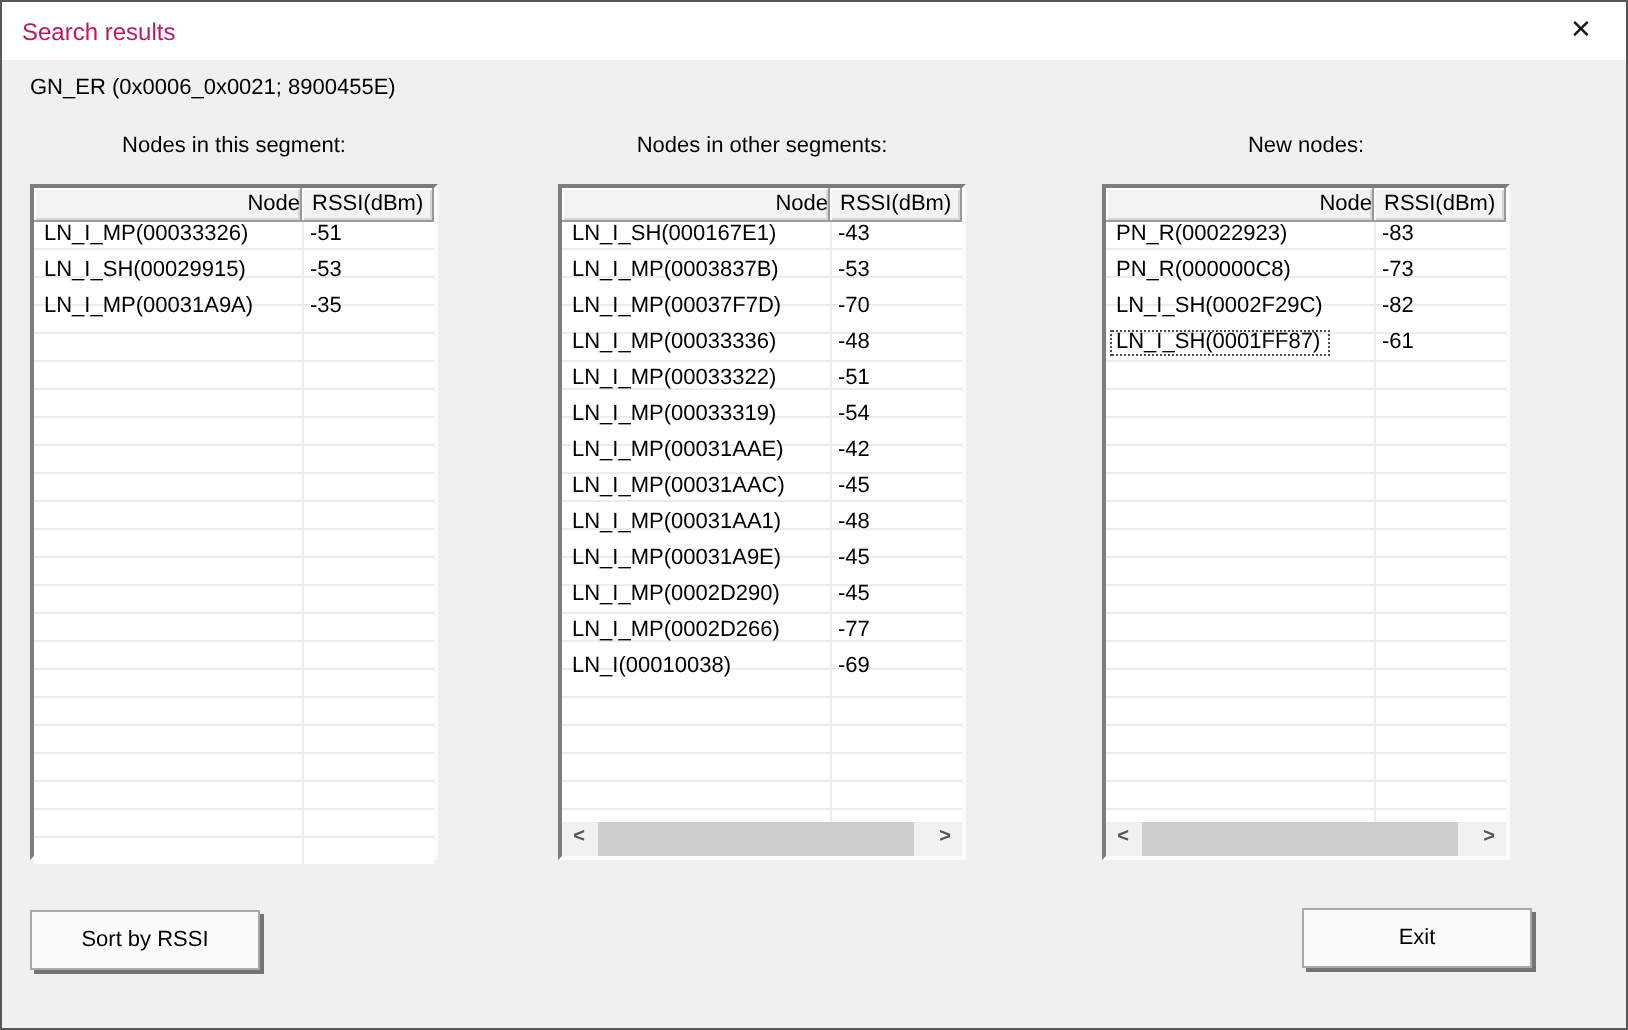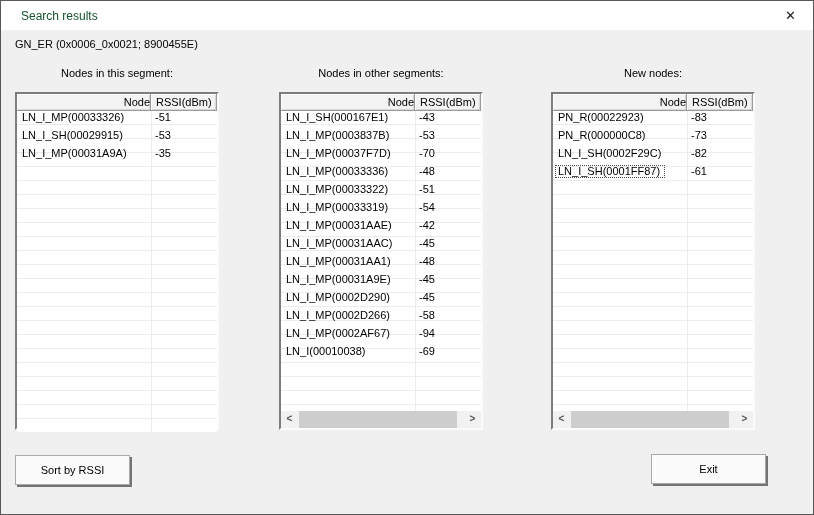--- a/index.html
+++ b/index.html
@@ -5,21 +5,21 @@
   html,body{margin:0;padding:0;background:#d8d8d8;}
   *{box-sizing:border-box;font-family:"Liberation Sans","DejaVu Sans",sans-serif;}
   .dialog{
     position:relative;width:814px;height:515px;background:#f0f0f0;
     border:1px solid #575757;overflow:hidden;color:#000;
   }
   .titlebar{
     position:absolute;left:0;top:0;right:0;height:29px;background:#ffffff;
     display:flex;align-items:center;
   }
-  .title{font-size:12px;padding-left:20px;color:#14532d;}
+  .title{font-size:12px;padding-left:10px;color:#be185d;}
   .close-btn{
     position:absolute;right:0;top:0;width:45px;height:28px;
     display:flex;align-items:center;justify-content:center;
     font-size:13px;color:#1a1a1a;cursor:default;
   }
   .gn-label{position:absolute;left:14px;top:37px;font-size:11px;}
   .panel-label{position:absolute;top:66px;width:204px;text-align:center;font-size:11px;}
   .listview{
     position:absolute;top:91px;width:204px;height:338px;background:#ffffff;
     border-top:2px solid #7d7d7d;border-left:2px solid #7d7d7d;
@@ -152,25 +152,21 @@
         <div class="lv-row">
           <div class="cell cell-node">LN_I_MP(00031A9E)</div>
           <div class="cell cell-rssi">-45</div>
         </div>
         <div class="lv-row">
           <div class="cell cell-node">LN_I_MP(0002D290)</div>
           <div class="cell cell-rssi">-45</div>
         </div>
         <div class="lv-row">
           <div class="cell cell-node">LN_I_MP(0002D266)</div>
-          <div class="cell cell-rssi">-58</div>
-        </div>
-        <div class="lv-row">
-          <div class="cell cell-node">LN_I_MP(0002AF67)</div>
-          <div class="cell cell-rssi">-94</div>
+          <div class="cell cell-rssi">-77</div>
         </div>
         <div class="lv-row">
           <div class="cell cell-node">LN_I(00010038)</div>
           <div class="cell cell-rssi">-69</div>
         </div>
       </div>
     <div class="hscroll">
       <div class="sb-btn">&lt;</div>
       <div class="sb-track">
         <div class="sb-thumb"></div>

